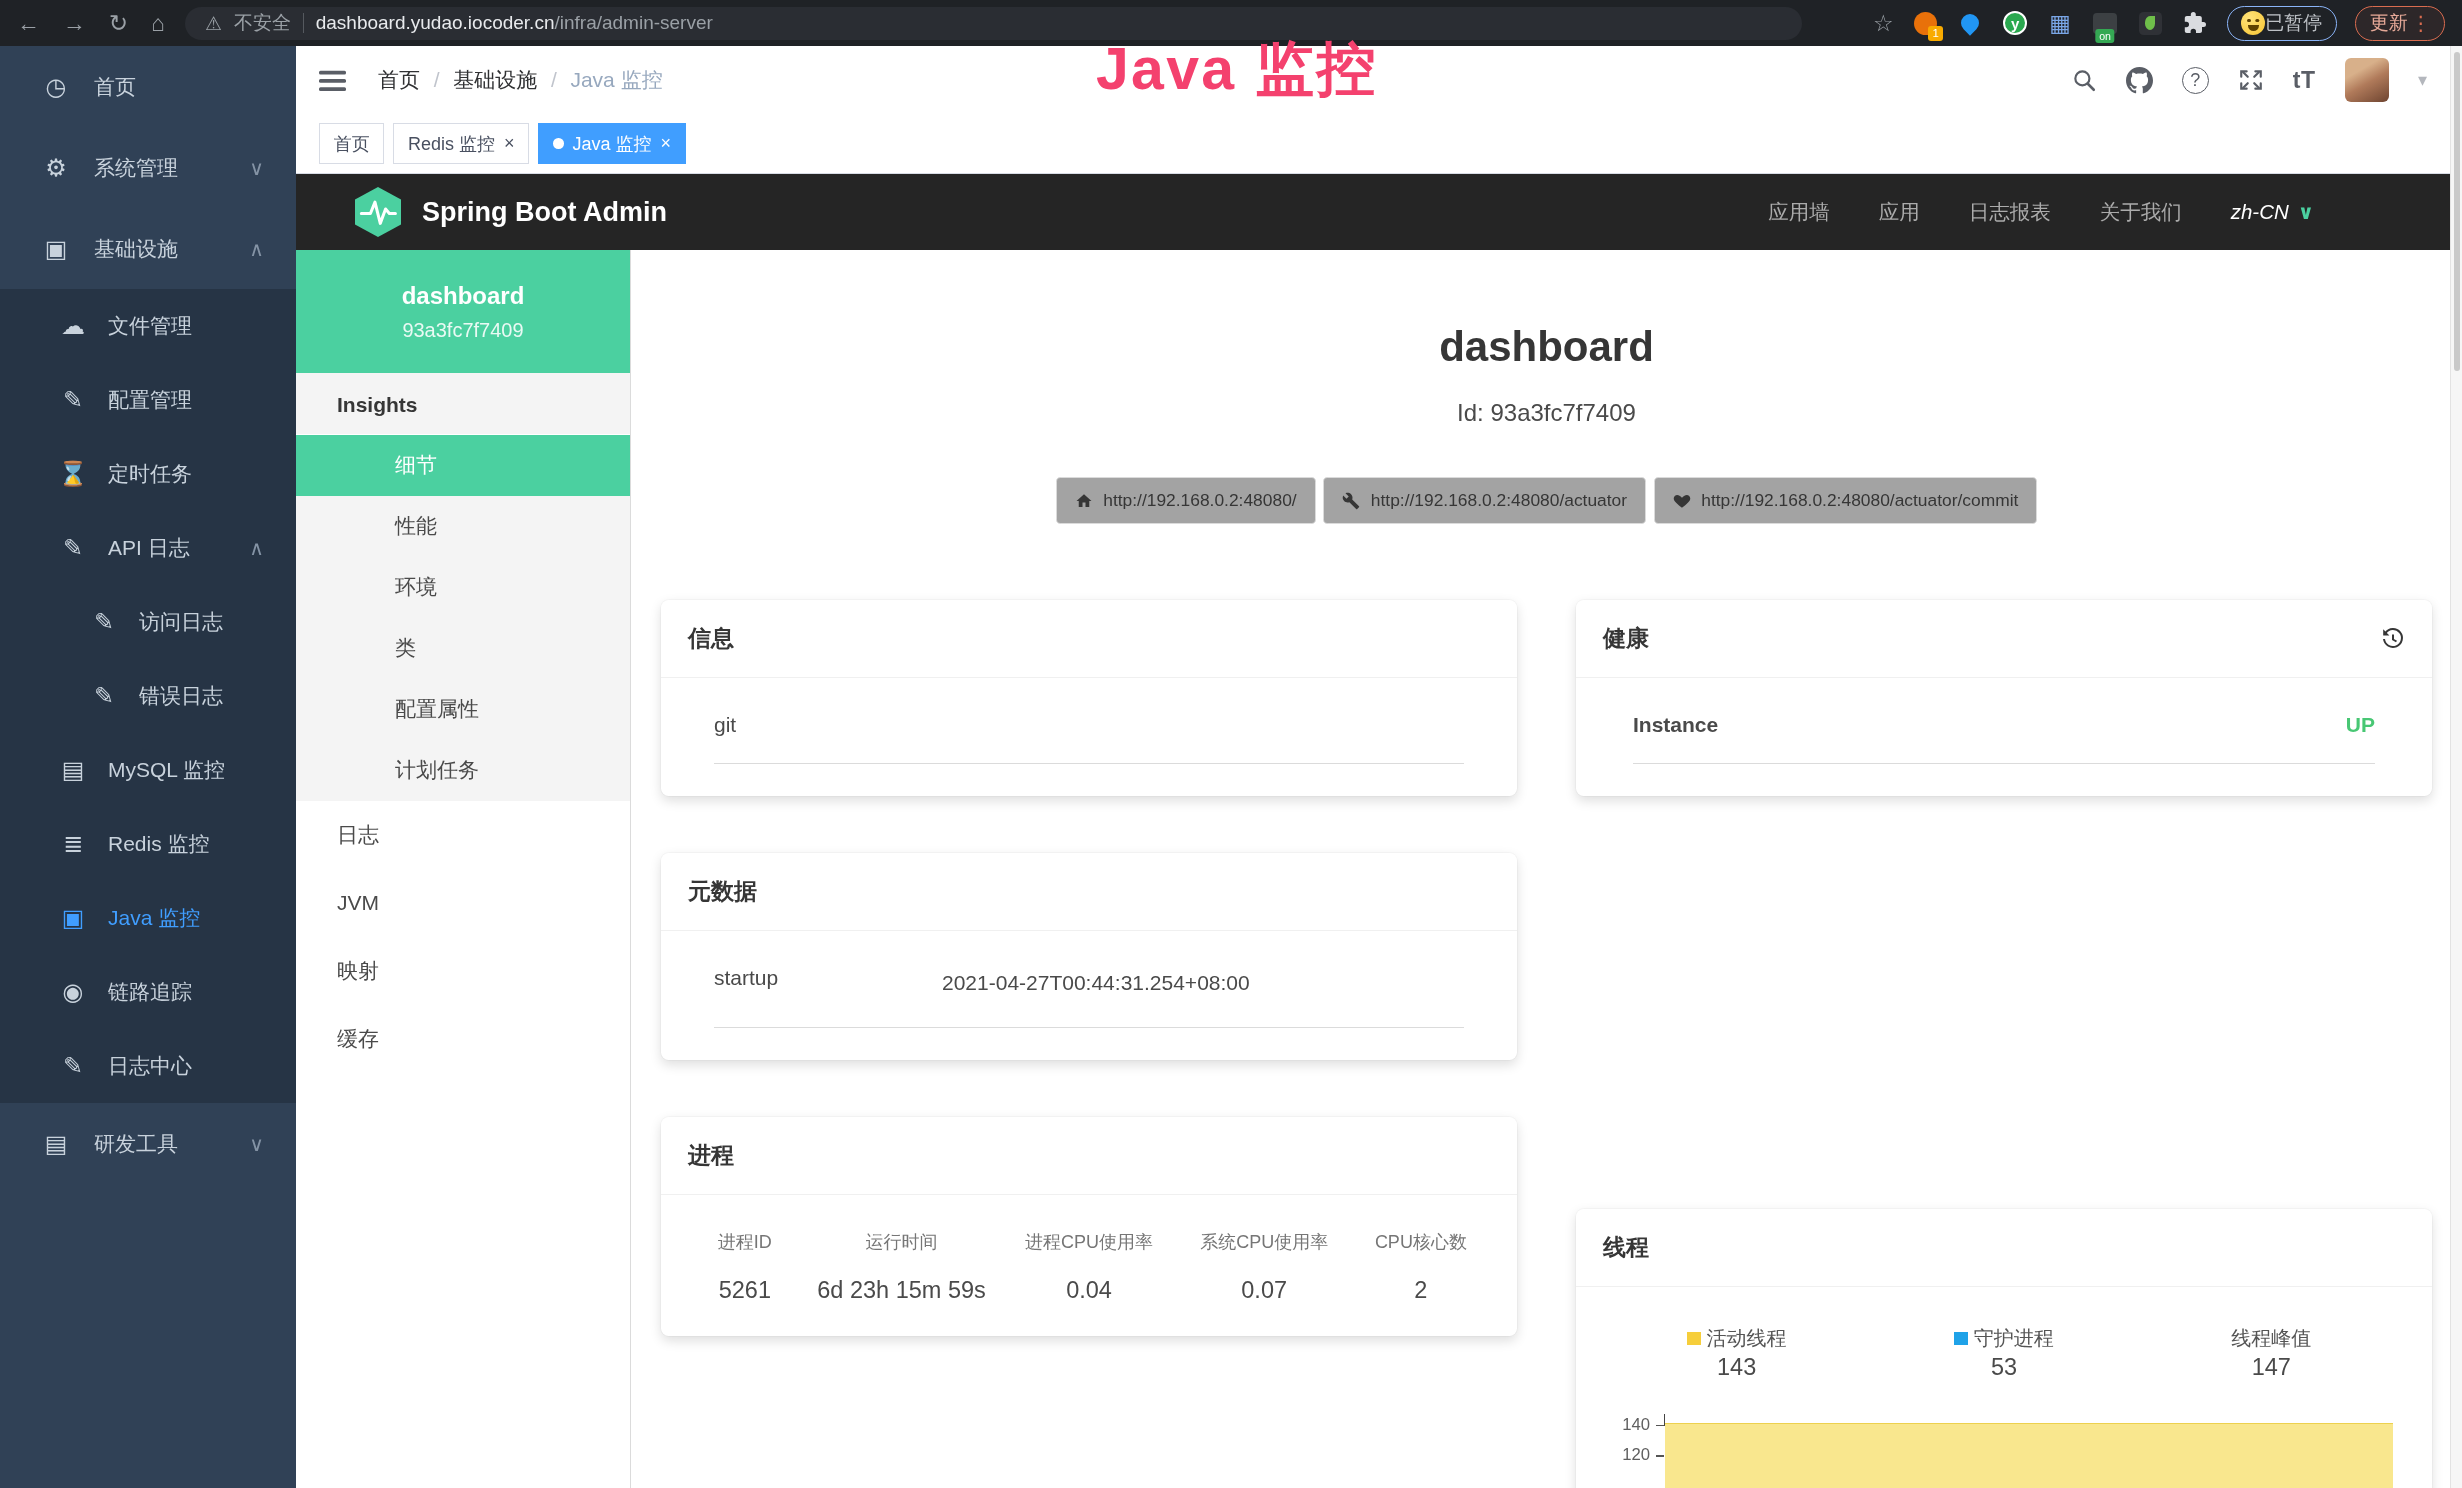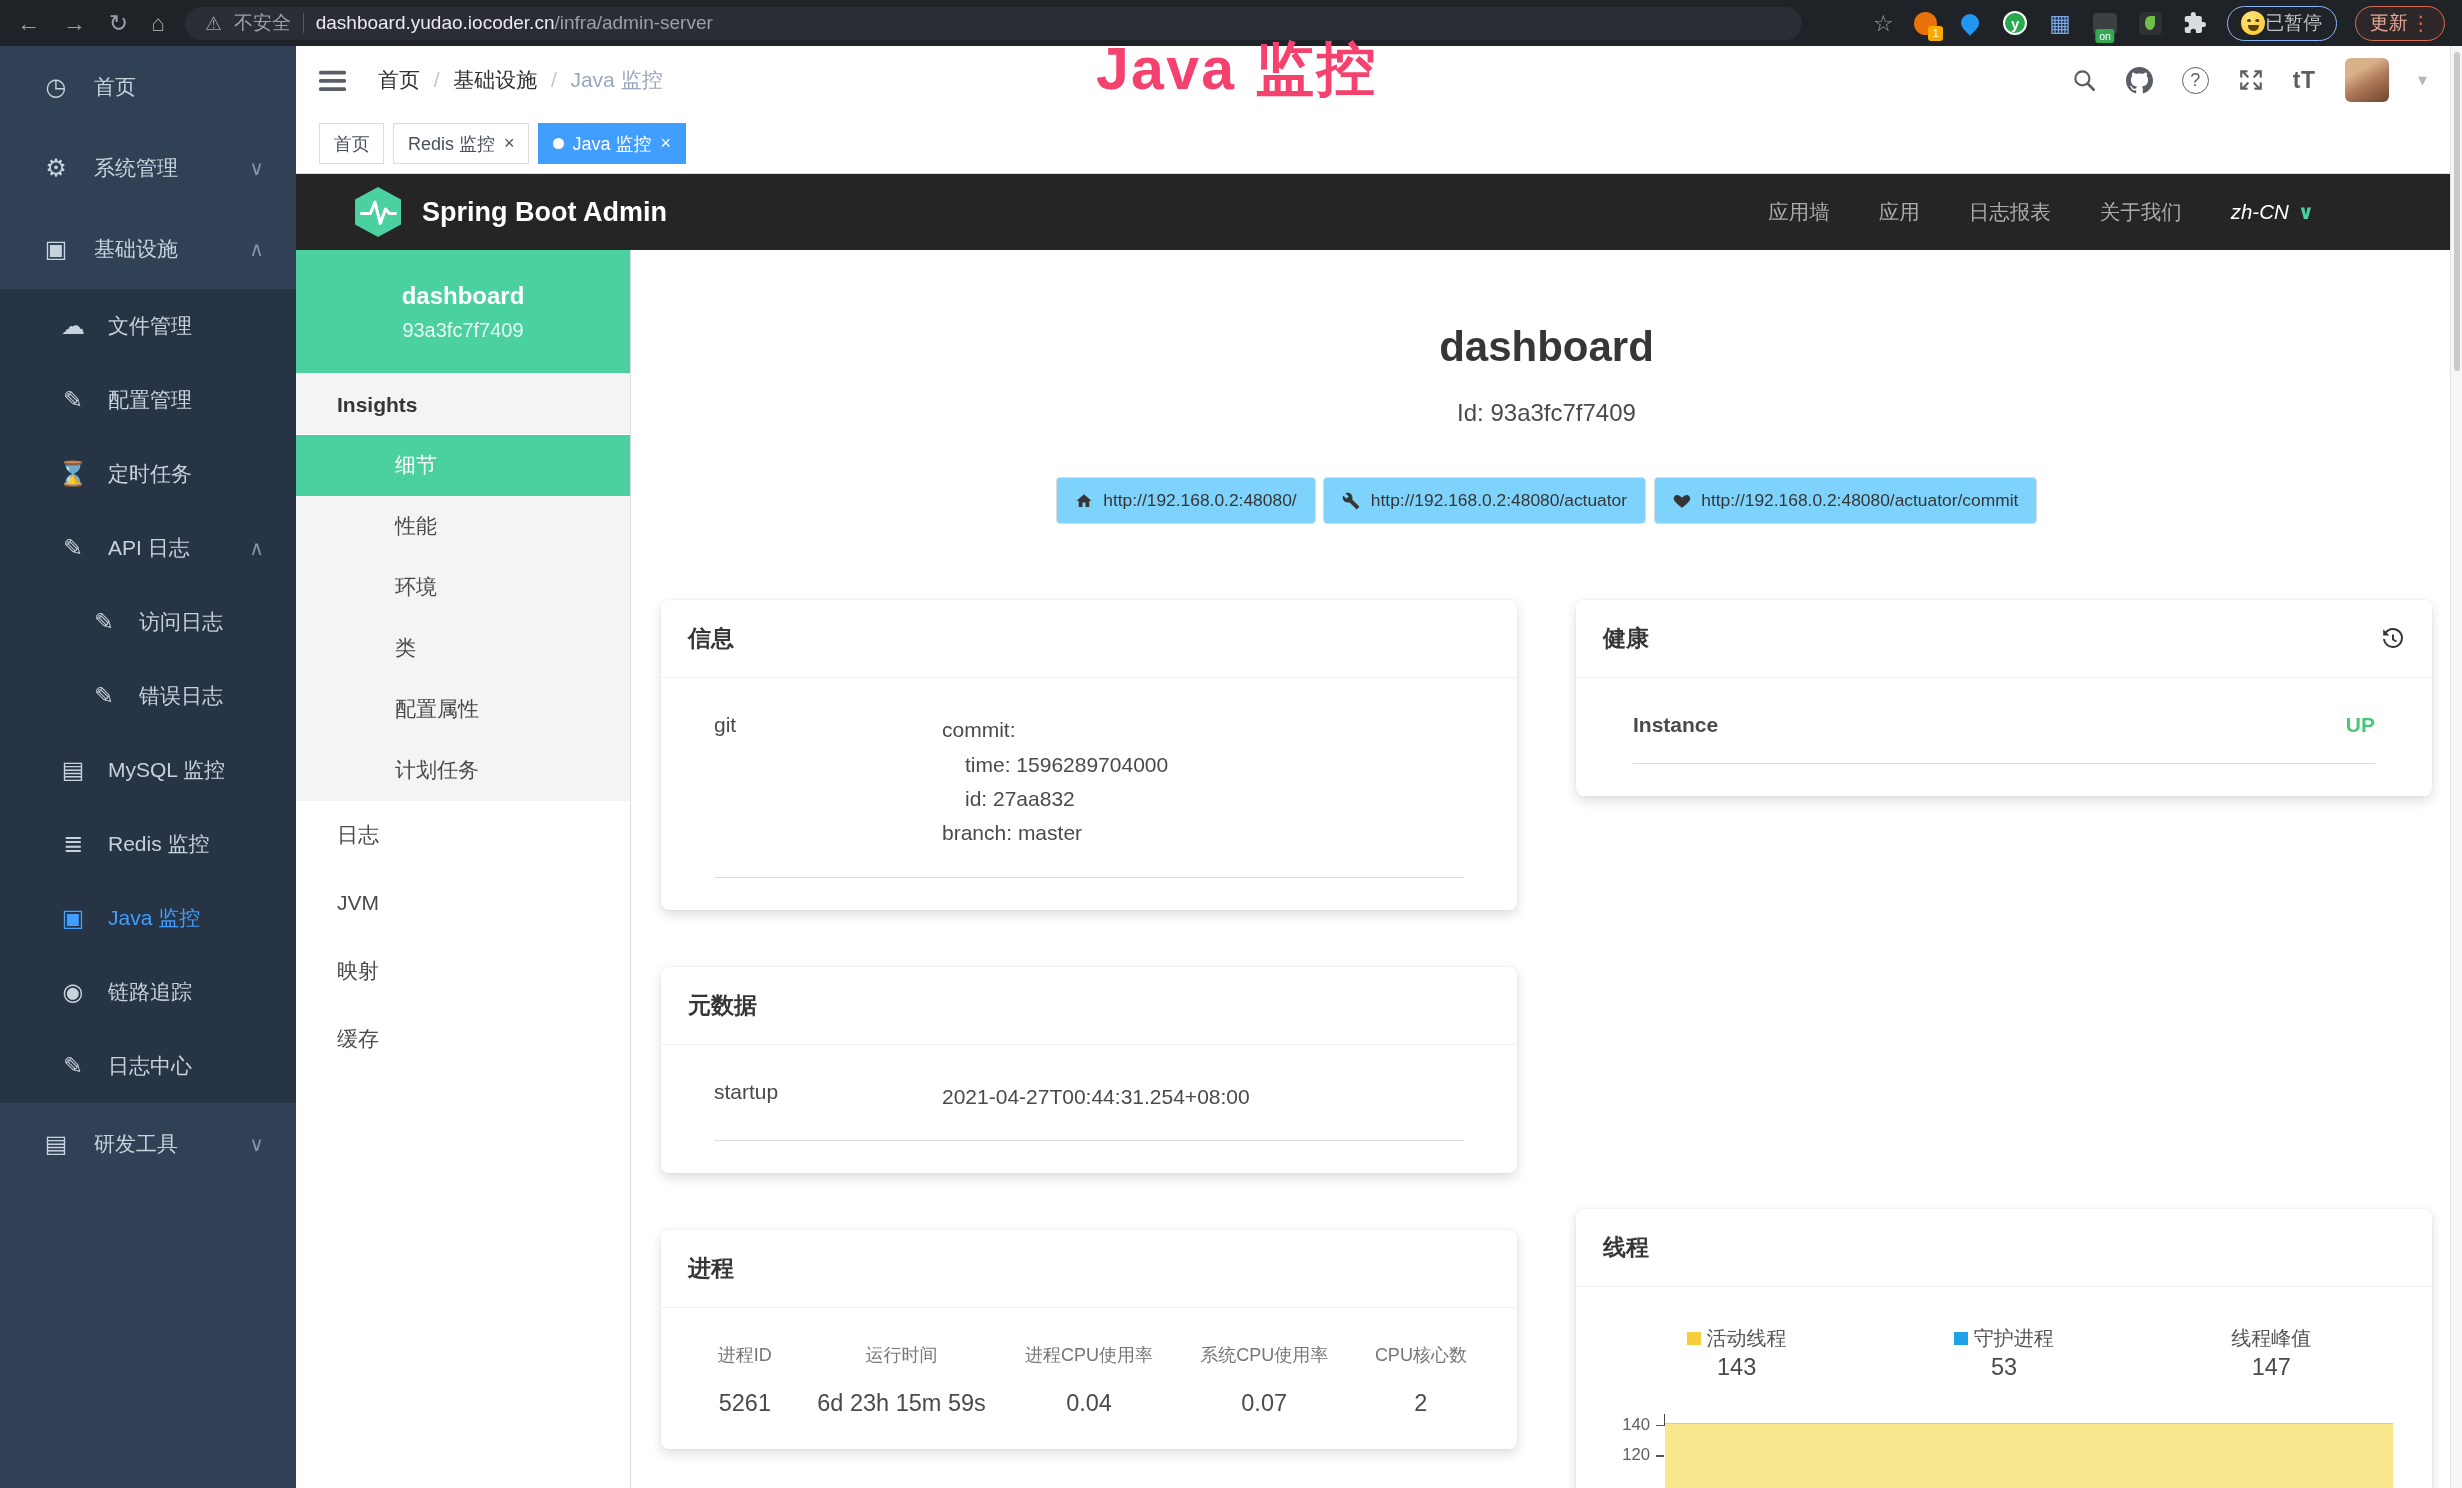--- a/index.html
+++ b/index.html
@@ -106,21 +106,21 @@
   .group-label{background:#f4f4f4;padding:20px 0 16.7px 41px;font-weight:bold;color:#363636;border-bottom:1.5px solid #fff;}
   .insight-item{height:61px;display:flex;align-items:center;padding-left:99px;background:#f4f4f4;cursor:pointer;}
   .insight-item.active{background:#4BD0A0;color:#fff;}
   .root-item{height:68px;display:flex;align-items:center;padding-left:41px;background:#fff;cursor:pointer;}
 
   .main{flex:1;min-width:0;padding:0 30px;box-sizing:border-box;}
   .page-title{text-align:center;font-size:42px;font-weight:600;color:#363636;margin-top:73px;}
   .page-id{text-align:center;font-size:24px;color:#4a4a4a;margin-top:15px;}
   .links-row{display:flex;justify-content:center;gap:7.6px;margin-top:50px;}
   .link-btn{display:flex;align-items:center;gap:10.6px;border:0.8px solid #dbdbdb;border-radius:4.6px;
-            background:#7dd3fc;padding:12px 18px;font-size:17.4px;color:#363636;cursor:pointer;}
+            background:#a3a3a3;padding:12px 18px;font-size:17.4px;color:#363636;cursor:pointer;}
 
   .cards-area{display:flex;gap:59px;margin-top:76px;align-items:flex-start;}
   .ccol{flex:1;min-width:0;display:flex;flex-direction:column;}
   .card{background:#fff;border-radius:7.6px;margin-bottom:57px;
         box-shadow:0 4.6px 12px rgba(10,10,10,.13),0 0 0 0.8px rgba(10,10,10,.03);}
   .card-header{padding:23px 27px;font-size:23px;font-weight:bold;color:#363636;border-bottom:1.5px solid #f0f0f0;
                display:flex;align-items:center;justify-content:space-between;}
   .card-body{padding:35px 27px 32px;font-size:21px;color:#4a4a4a;}
   .kv-row{display:flex;margin:0 26px;padding-bottom:26px;border-bottom:0.8px solid #dbdbdb;}
   .kv-label{width:228px;flex-shrink:0;}
@@ -440,26 +440,20 @@
 
             <div class="ccol">
 
               <section class="card">
                 <div class="card-header">
                   <span>信息</span>
                 </div>
                 <div class="card-body">
                   <div class="kv-row">
                     <span class="kv-label">git</span>
-                    <span class="kv-value">
-                      <div>commit:</div>
-                      <div class="indent">time: 1596289704000</div>
-                      <div class="indent">id: 27aa832</div>
-                      <div>branch: master</div>
-                    </span>
                   </div>
                 </div>
               </section>
 
               <section class="card">
                 <div class="card-header">
                   <span>元数据</span>
                 </div>
                 <div class="card-body">
                   <div class="kv-row">

